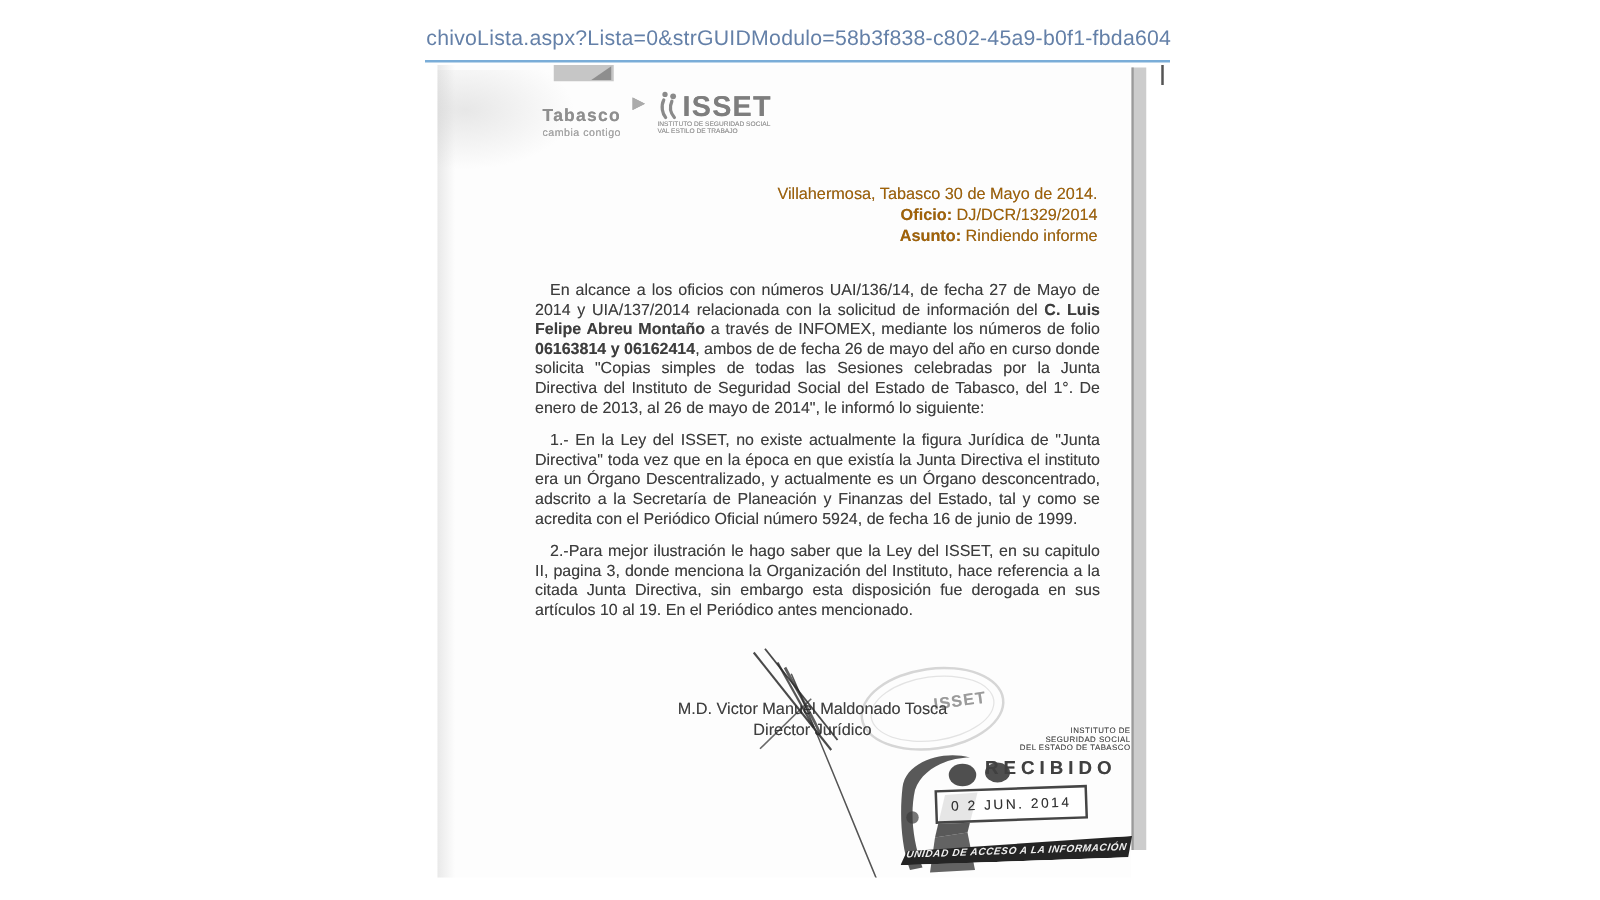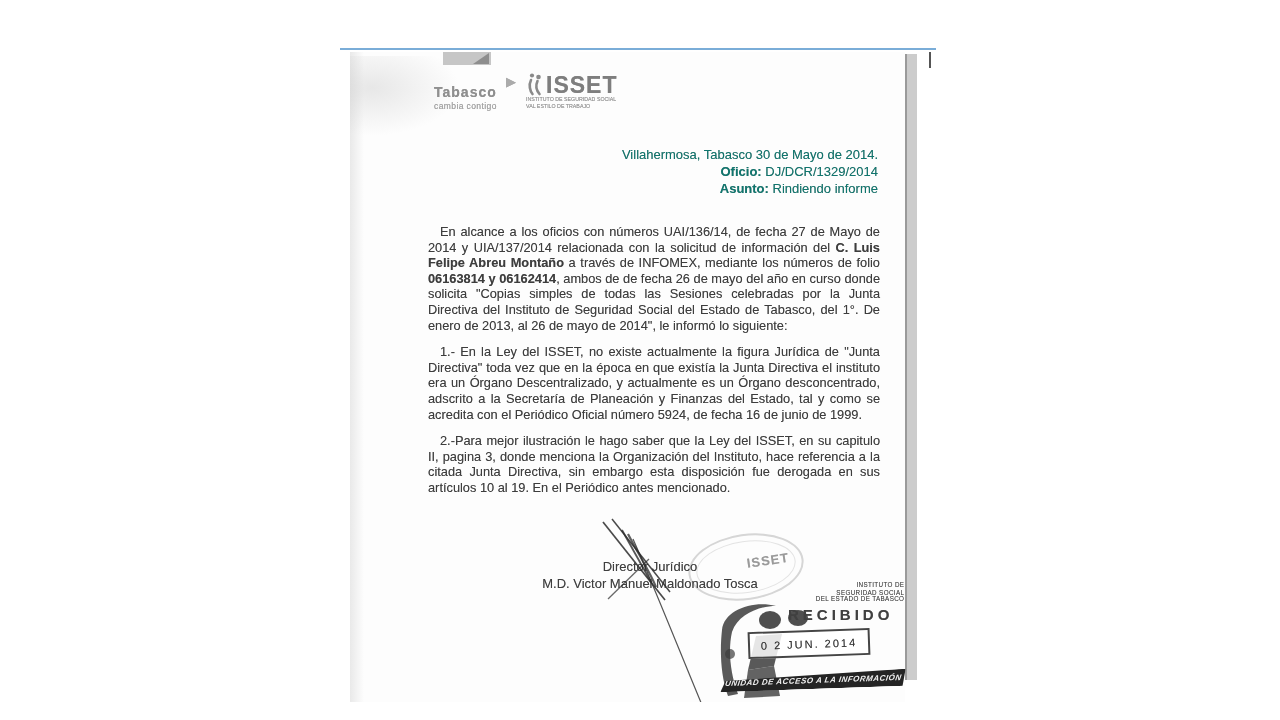--- a/index.html
+++ b/index.html
@@ -40,21 +40,21 @@
   .tabasco-tag   { font-size:8.5px; color:#a6a6a6; letter-spacing:0.4px; margin-top:1px; }
   .lh-arrow { position:absolute; left:156px; top:22px; font-size:13px; color:#ababab; }
   .isset { position:absolute; left:176px; top:20px; width:110px; }
   .isset-top { display:flex; align-items:flex-end; }
   .isset-acronym { font-size:23px; font-weight:bold; color:#7e7e7e; letter-spacing:1px; line-height:22px; }
   .isset-caption { font-size:6px; color:#9d9d9d; line-height:7px; margin-top:1px;
                    transform:scale(0.88); transform-origin:left top; white-space:nowrap; }
 
   
   .dateline { position:absolute; left:180px; top:94px; width:348px; text-align:right;
-              font-size:13px; line-height:17px; color:#0f766e; }
+              font-size:13px; line-height:17px; color:#a16207; }
   .bold { font-weight:bold; }
 
   
   .body-text { position:absolute; left:78px; top:172px; width:452px;
                font-size:12.8px; line-height:15.6px; text-align:justify; color:#3d3d3d; }
   .body-text p { text-indent:12px; margin-bottom:11px; }
 
   
   .signature { position:absolute; left:170px; top:506px; width:260px; text-align:center;
                font-size:13px; line-height:17px; color:#3f3f3f; }
@@ -89,20 +89,21 @@
   .stamp-bar span { color:rgba(255,255,255,0.92); font-size:8px; font-weight:bold;
                     font-style:italic; letter-spacing:0.5px; white-space:nowrap;
                     transform:skewX(-10deg); }
   .stamp-figure { position:absolute; left:6px; top:10px; }
 </style>
 </head>
 <body>
 
 <div class="stage">
 
+  <div class="url-text">chivoLista.aspx?Lista=0&amp;strGUIDModulo=58b3f838-c802-45a9-b0f1-fbda604</div>
   <div class="divider"></div>
   <div class="edge-tick"></div>
 
   <div class="scroll-strip"></div>
 
   <div class="page">
     <div class="left-shadow"></div>
     <div class="smudge"></div>
 
     <div class="artifact">
@@ -141,22 +142,22 @@
       <p>1.- En la Ley del ISSET, no existe actualmente la figura Jurídica de "Junta Directiva" toda vez que en la época en que existía la Junta Directiva el instituto era un Órgano Descentralizado, y actualmente es un Órgano desconcentrado, adscrito a la Secretaría de Planeación y Finanzas del Estado, tal y como se acredita con el Periódico Oficial número 5924, de fecha 16 de junio de 1999.</p>
       <p>2.-Para mejor ilustración le hago saber que la Ley del ISSET, en su capitulo II, pagina 3, donde menciona la Organización del Instituto, hace referencia a la citada Junta Directiva, sin embargo esta disposición fue derogada en sus artículos 10 al 19. En el Periódico antes mencionado.</p>
     </div>
 
     <div class="seal">
       <div class="seal-inner"></div>
       <div class="seal-text">ISSET</div>
     </div>
 
     <div class="signature">
+      <div>M.D. Victor Manuel Maldonado Tosca</div>
       <div>Director Jurídico</div>
-      <div>M.D. Victor Manuel Maldonado Tosca</div>
     </div>
 
     <svg class="scribble" viewBox="0 0 555 650">
       <path d="M253 470 L315 548" stroke="#2a2a2a" stroke-width="1.7" opacity="0.85" fill="none"></path>
       <path d="M262 467 L320 540" stroke="#2a2a2a" stroke-width="1.5" opacity="0.85" fill="none"></path>
       <path d="M272 478 L301 530" stroke="#2a2a2a" stroke-width="1.8" opacity="0.8" fill="none"></path>
       <path d="M299 507 L258 547" stroke="#2a2a2a" stroke-width="1.3" opacity="0.7" fill="none"></path>
       <path d="M283 487 C300 525 330 600 352 653" stroke="#2a2a2a" stroke-width="1.2" opacity="0.8" fill="none"></path>
       <path d="M278 482 C290 505 300 520 306 535" stroke="#2a2a2a" stroke-width="2.2" opacity="0.75" fill="none"></path>
     </svg>

